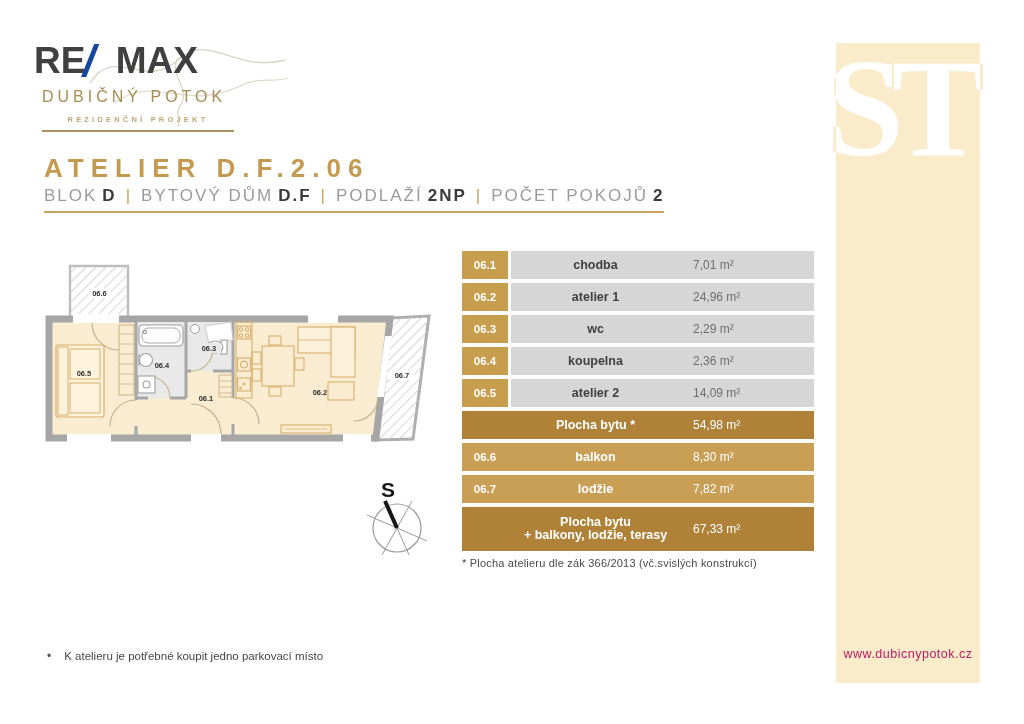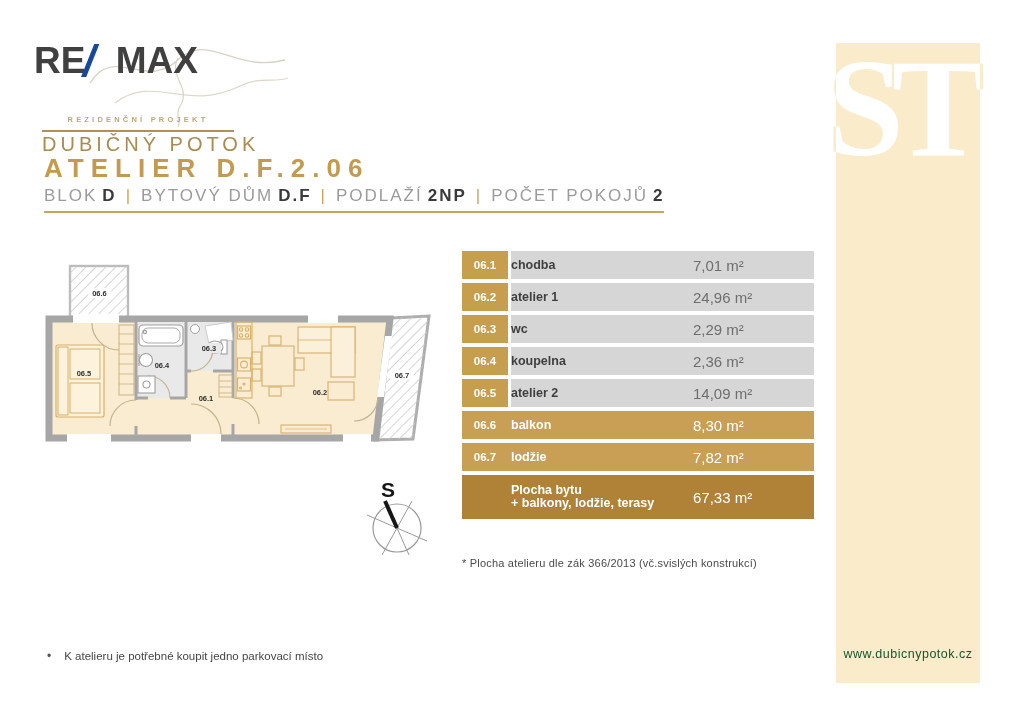--- a/index.html
+++ b/index.html
@@ -5,56 +5,56 @@
   html,body{margin:0;padding:0;background:#ffffff;}
   .stage{position:relative;width:1024px;height:724px;background:#fff;overflow:hidden;
          font-family:"Liberation Sans",sans-serif;-webkit-font-smoothing:antialiased;}
   .abs{position:absolute;}
 
   
   .sketch{left:60px;top:28px;width:240px;height:100px;}
   .remax{left:14px;top:36px;font-weight:bold;font-size:37px;letter-spacing:0px;line-height:1;white-space:nowrap;}
   .remax .re,.remax .max{color:#404040;margin-left:20px;}
   .remax .slash{color:#16499e;font-size:44px;display:inline-block;transform:skewX(-12deg);position:relative;top:3px;margin:0 -1px;}
-  .projname{left:42px;top:88px;width:200px;font-size:20px;letter-spacing:4px;color:#a98c52;white-space:nowrap;margin-top:45px;}
+  .projname{left:42px;top:88px;width:200px;font-size:16px;letter-spacing:4px;color:#a98c52;white-space:nowrap;}
   .projtag{left:42px;top:115px;width:192px;text-align:center;font-size:7.5px;font-weight:bold;letter-spacing:3.2px;color:#c2a674;}
   .goldrule{left:42px;top:130px;width:192px;height:2px;background:#ad905a;}
 
   
   .title{left:44px;top:153px;font-size:26px;font-weight:bold;letter-spacing:7px;color:#c49a50;white-space:nowrap;}
   .subtitle{left:44px;top:186px;font-size:17px;letter-spacing:2px;white-space:nowrap;}
   .subtitle .lab{color:#9b9b9b;}
   .subtitle .val{color:#3a3a3a;font-weight:bold;margin-left:5px;}
   .subtitle .pipe{color:#c8a55c;margin:0 9px;}
   .subrule{left:44px;top:211px;width:620px;height:2px;background:#c8a55c;}
 
   
   .area-table{left:462px;top:251px;width:352px;}
   .t-row{display:flex;height:28px;margin-bottom:4px;align-items:stretch;}
   .t-row .code{width:46px;margin-right:3px;display:flex;align-items:center;justify-content:center;
                font-size:11.5px;font-weight:bold;color:#fff;}
   .t-row .body{flex:1;display:flex;align-items:center;}
-  .t-row .name{flex:1;text-align:left;font-size:12.5px;font-weight:bold;color:#3f3f3f;line-height:13px;}
-  .t-row .value{width:134px;padding-left:13px;box-sizing:border-box;font-size:15px;color:#6e6e6e;text-align:left;}
+  .t-row .name{flex:1;text-align:center;font-size:12.5px;font-weight:bold;color:#3f3f3f;line-height:13px;}
+  .t-row .value{width:134px;padding-left:13px;box-sizing:border-box;font-size:12px;color:#6e6e6e;text-align:left;}
   .t-row.gray .code{background:#c79e4e;}
   .t-row.gray .body{background:#d6d6d6;}
   .t-row.dark{background:#b08238;}
   .t-row.light{background:#c89f55;}
   .t-row.dark .name,.t-row.dark .value,.t-row.light .name,.t-row.light .value{color:#fff;}
   .t-row.tall{height:44px;}
   .footnote{left:462px;top:557px;font-size:11px;color:#4a4a4a;letter-spacing:.2px;}
 
   
   .note{left:47px;top:650px;display:flex;gap:13px;align-items:flex-start;font-size:11.5px;color:#464646;}
   .note .dot{font-size:12px;line-height:13px;color:#555;}
 
   
   .panel{left:836px;top:43px;width:144px;height:640px;background:#faecca;}
   .website{position:absolute;left:0;right:0;top:604px;text-align:center;font-size:12.5px;
-           color:#14532d;letter-spacing:.5px;}
+           color:#be185d;letter-spacing:.5px;}
   .monogram{left:790px;top:0px;}
 </style>
 </head>
 <body>
 
 <div class="stage">
 
   <svg class="abs sketch" viewBox="0 0 240 100">
     <path d="M30,55 C55,15 85,65 120,30 C150,5 175,45 225,32" fill="none" stroke="#d8d3c4" stroke-width="1.4"></path>
     <path d="M55,75 C95,45 125,85 180,58 C200,48 215,55 228,50" fill="none" stroke="#ddd8ca" stroke-width="1.2"></path>
@@ -263,20 +263,27 @@
         </div>
     </div>
     <div class="t-row gray">
       <div class="code">06.5</div>
       <div class="body">
           <div class="name">atelier 2</div>
         <div class="value">14,09 m²</div>
         </div>
     </div>
 
+    <div class="t-row dark">
+      <div class="code"></div>
+      <div class="body">
+          <div class="name">Plocha bytu *</div>
+        <div class="value">54,98 m²</div>
+        </div>
+    </div>
 
     <div class="t-row light">
       <div class="code">06.6</div>
       <div class="body">
           <div class="name">balkon</div>
         <div class="value">8,30 m²</div>
         </div>
     </div>
     <div class="t-row light">
       <div class="code">06.7</div>

